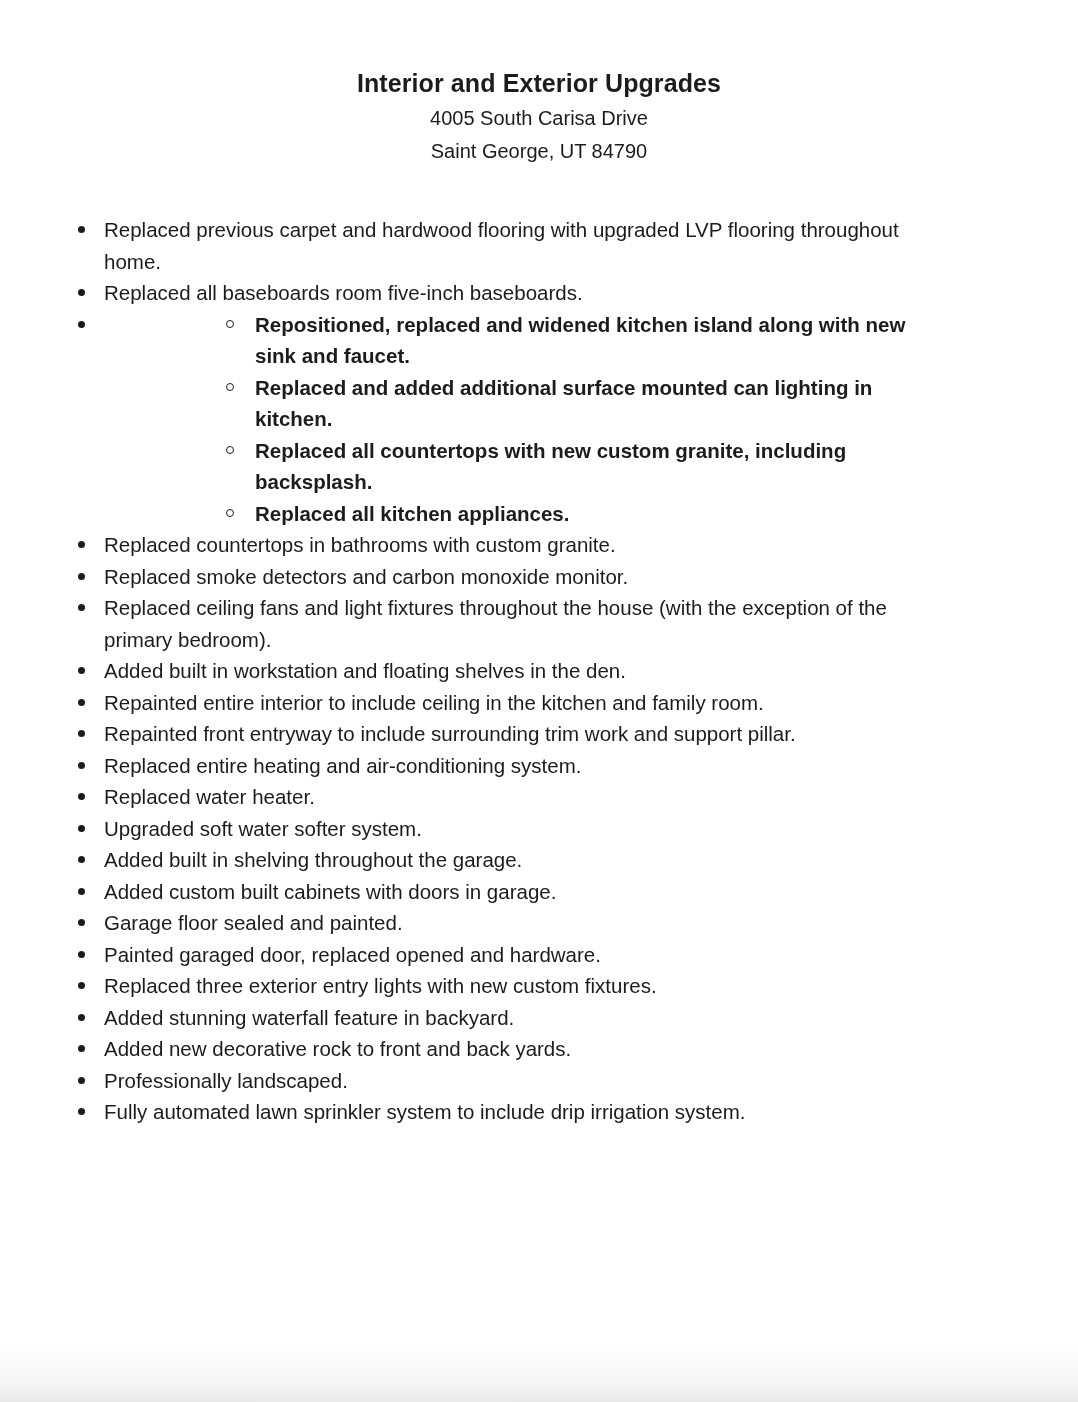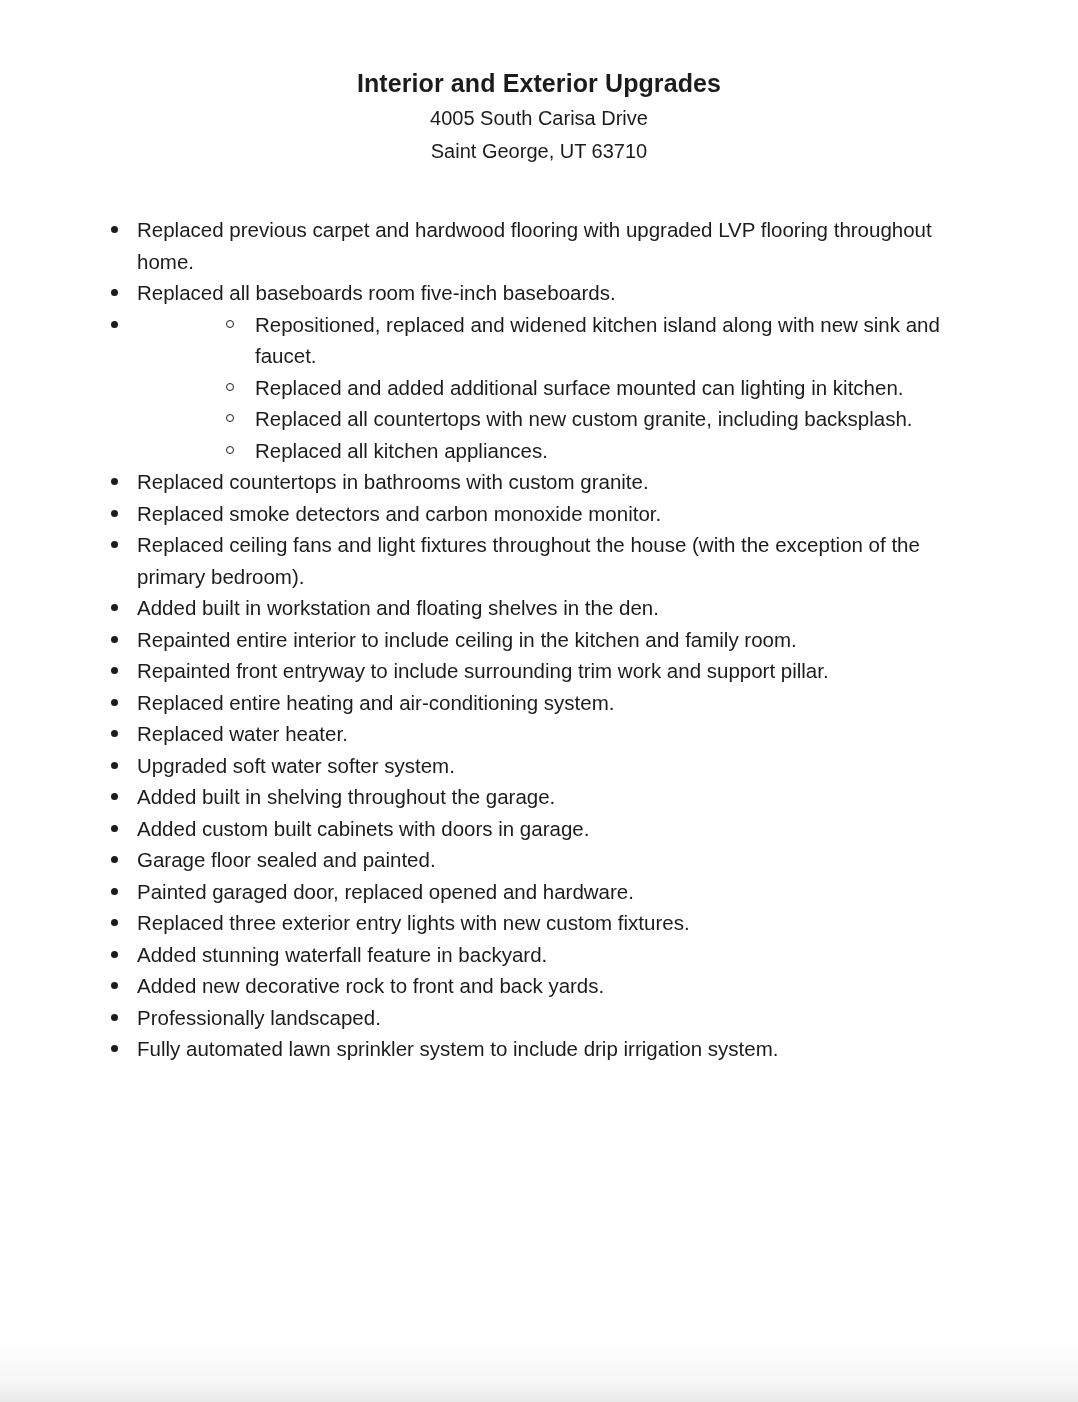--- a/index.html
+++ b/index.html
@@ -33,22 +33,22 @@
   .list {
     margin-top: 46px;
     padding-right: 128px;
   }
   .item {
     display: flex;
     align-items: flex-start;
     font-size: 20.5px;
     line-height: 31.5px;
   }
-  .item.l1 { padding-left: 110px; }
-  .item.l2 { padding-left: 225px; }
+  .item.l1 { padding-left: 77px; }
+  .item.l2 { padding-left: 225px; font-weight: bold; }
   .marker {
     position: relative;
     flex: 0 0 27px;
     align-self: stretch;
   }
   .l2 .marker { flex-basis: 30px; }
   .l1 .marker::before {
     content: "";
     position: absolute;
     left: 1px;
@@ -83,21 +83,21 @@
     pointer-events: none;
   }
 </style>
 </head>
 <body>
 
 <div class="doc">
   <div class="header">
     <div class="title">Interior and Exterior Upgrades</div>
     <div class="addr">4005 South Carisa Drive</div>
-    <div class="addr">Saint George, UT 63710</div>
+    <div class="addr">Saint George, UT 84790</div>
   </div>
 
   <div class="list" id="upgrades-list">
       <div class="item l1">
     <span class="marker"></span>
     <span class="text">Replaced previous carpet and hardwood flooring with upgraded LVP flooring throughout home.</span>
   </div>
       <div class="item l1">
     <span class="marker"></span>
     <span class="text">Replaced all baseboards room five-inch baseboards.</span>

